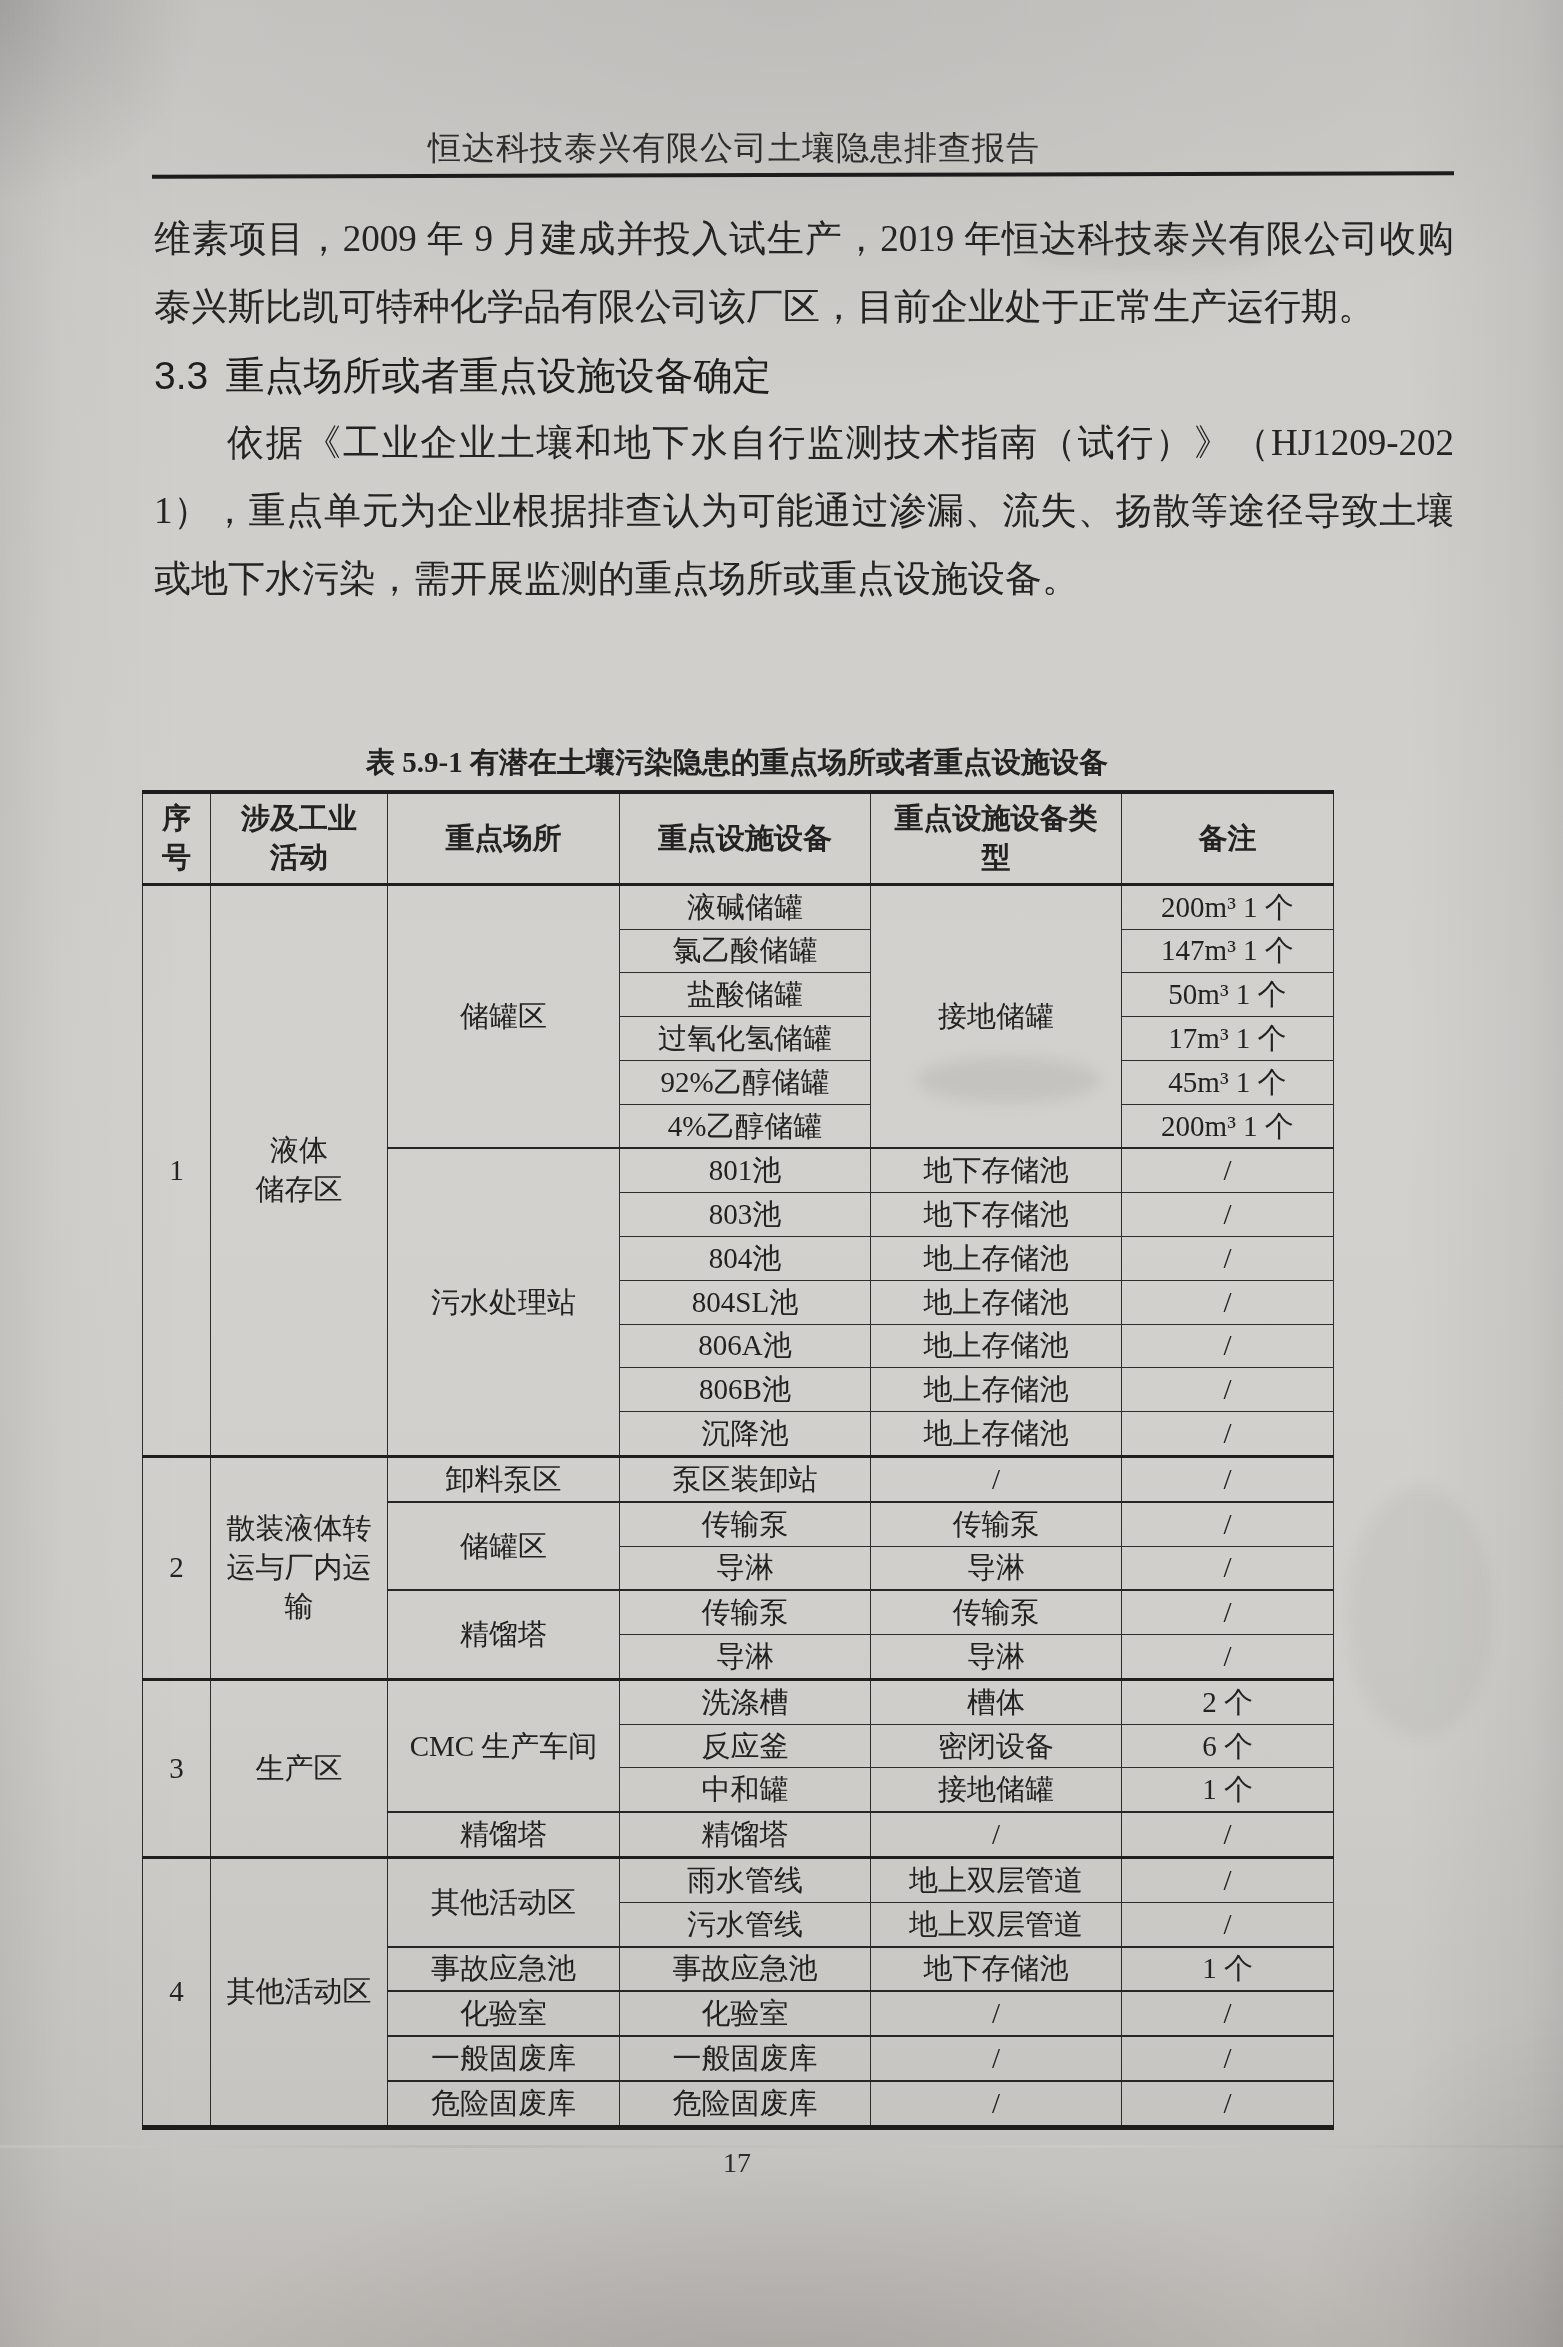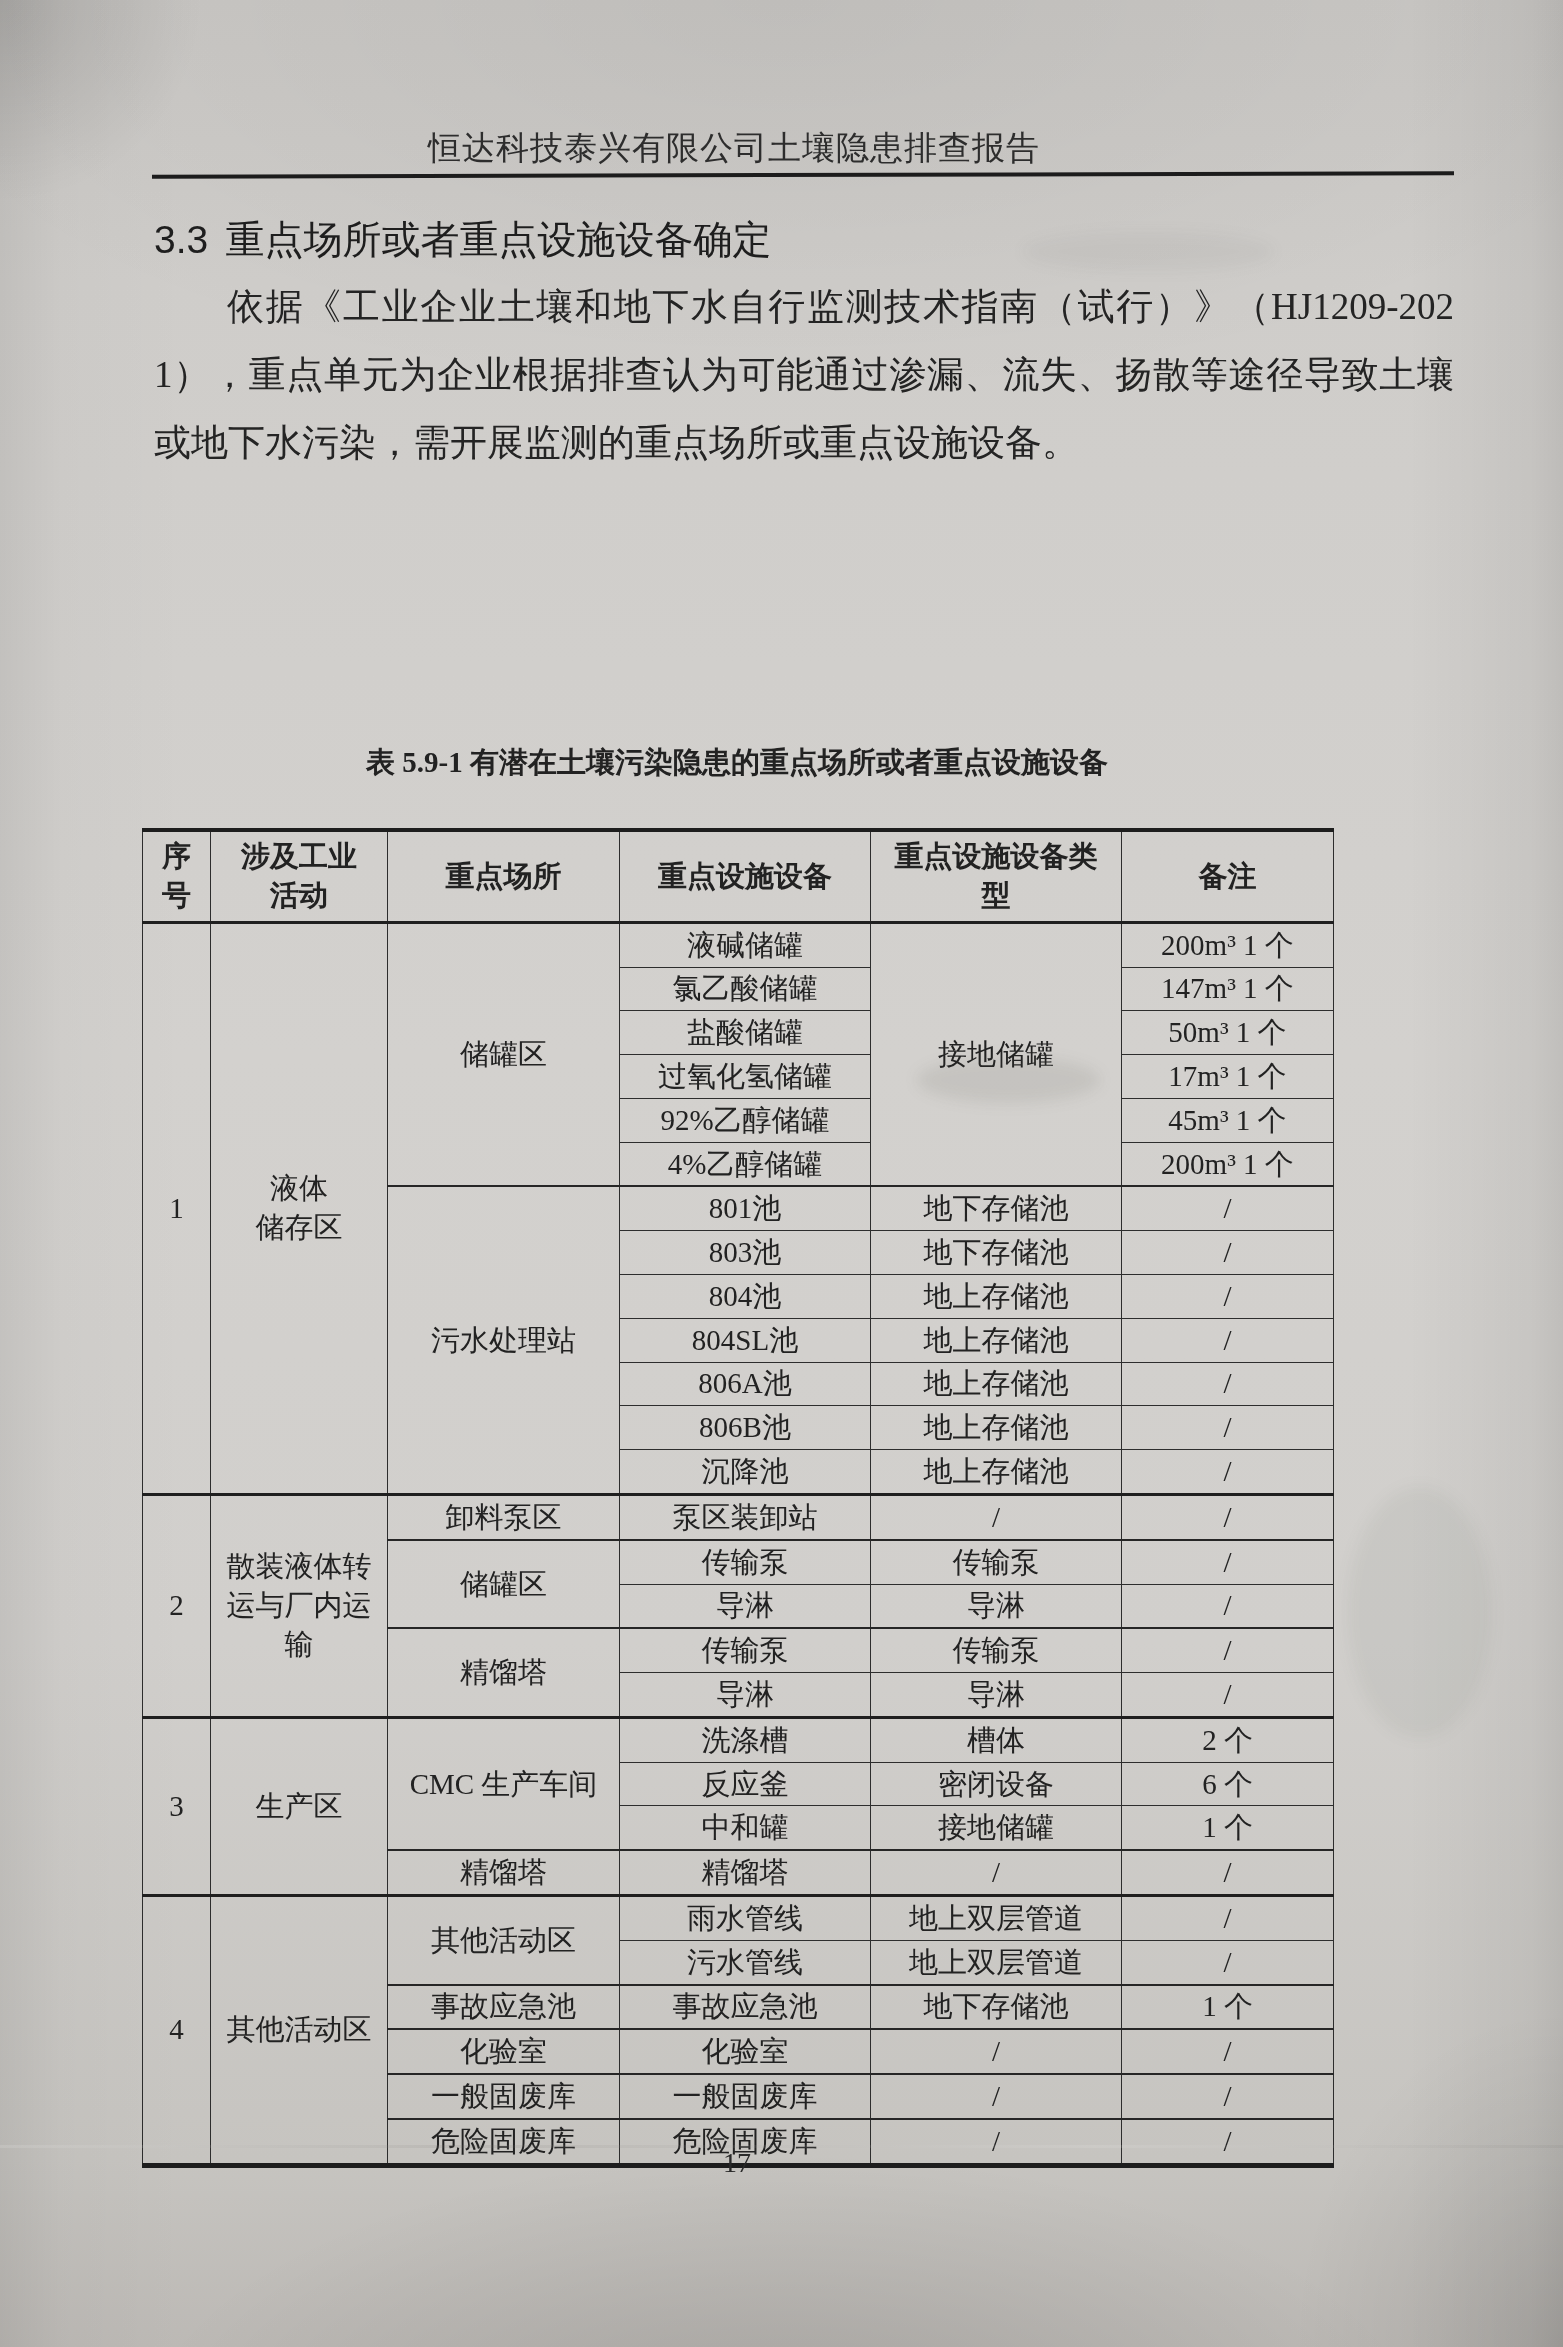--- a/index.html
+++ b/index.html
@@ -46,21 +46,21 @@
     font-weight:normal;font-size:39px;line-height:62px;color:#1e1e1e;
     text-align:left;text-indent:0;
   }
   .section-heading .num{margin-right:17.4px;}
   .table-caption{
     position:absolute;left:142px;top:743px;width:1190px;
     font-size:29px;font-weight:bold;text-align:center;color:#222;
     font-family:"Liberation Serif","DejaVu Serif",serif;
   }
   table.report{
-    position:absolute;left:142px;top:828px;width:1190px;
+    position:absolute;left:142px;top:790px;width:1190px;
     border-collapse:collapse;table-layout:fixed;
     font-size:29px;color:#222;
     border-top:4.8px solid #1d1d1d;
     border-bottom:5.8px solid #1d1d1d;
   }
   table.report th, table.report td{
     border:1.9px solid #2d2d2d;
     text-align:center;vertical-align:middle;
     padding:1.9px 7.7px;
     word-break:break-all;
@@ -81,20 +81,21 @@
 </style>
 </head>
 <body>
 
 <div class="page">
 
   <div class="doc-title">恒达科技泰兴有限公司土壤隐患排查报告</div>
   <div class="header-rule"></div>
 
   <div class="body-block">
+    <p>维素项目，2009 年 9 月建成并投入试生产，2019 年恒达科技泰兴有限公司收购泰兴斯比凯可特种化学品有限公司该厂区，目前企业处于正常生产运行期。</p>
     <h2 class="section-heading"><span class="num">3.3</span><span>重点场所或者重点设施设备确定</span></h2>
     <p class="indent">依据《工业企业土壤和地下水自行监测技术指南（试行）》（HJ1209-2021），重点单元为企业根据排查认为可能通过渗漏、流失、扬散等途径导致土壤或地下水污染，需开展监测的重点场所或重点设施设备。</p>
   </div>
 
   <div class="table-caption">表 5.9-1  有潜在土壤污染隐患的重点场所或者重点设施设备</div>
 
   <table class="report">
     <colgroup>
       <col style="width:68px">
         <col style="width:177px">

